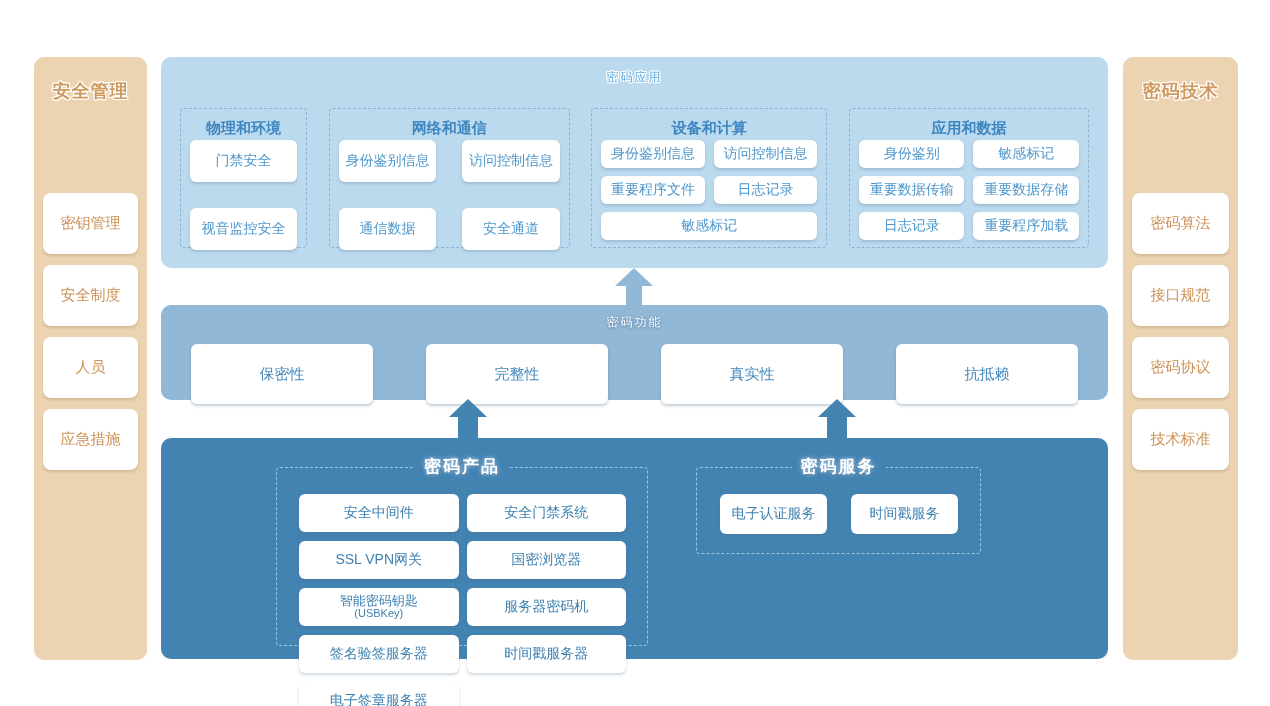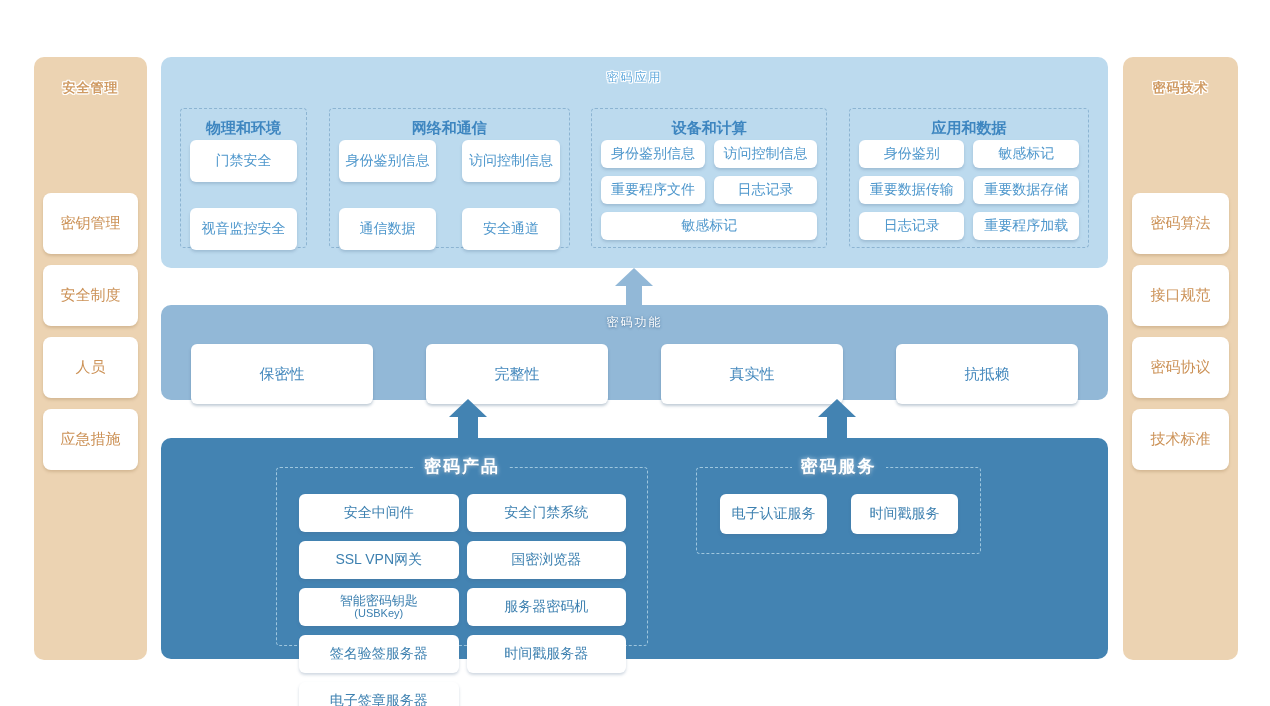--- a/index.html
+++ b/index.html
@@ -5,21 +5,21 @@
   html,body{margin:0;padding:0;background:#ffffff;}
   .canvas{
     position:relative;width:1270px;height:706px;background:#ffffff;overflow:hidden;
     font-family:"Liberation Sans", sans-serif;
   }
   
   .sidebar{position:absolute;top:57px;height:603px;background:#ecd3b2;border-radius:10px;}
   .sidebar.left{left:34px;width:113px;}
   .sidebar.right{left:1123px;width:115px;}
   .sb-title{
-    margin-top:22px;text-align:center;font-size:13px;font-weight:bold;color:#cf9a62;
+    margin-top:22px;text-align:center;font-size:18px;font-weight:bold;color:#cf9a62;
     letter-spacing:1px;
     text-shadow:-1px -1px 0 #fff,1px -1px 0 #fff,-1px 1px 0 #fff,1px 1px 0 #fff,
                 -1px 0 0 #fff,1px 0 0 #fff,0 -1px 0 #fff,0 1px 0 #fff;
   }
   .sb-items{position:absolute;top:136px;left:9px;right:9px;display:flex;flex-direction:column;gap:11px;}
   .sb-item{
     height:61px;background:#ffffff;border-radius:8px;display:flex;align-items:center;justify-content:center;
     font-size:15px;color:#cc9257;box-shadow:0 2px 3px rgba(150,115,70,0.28);
   }
   

